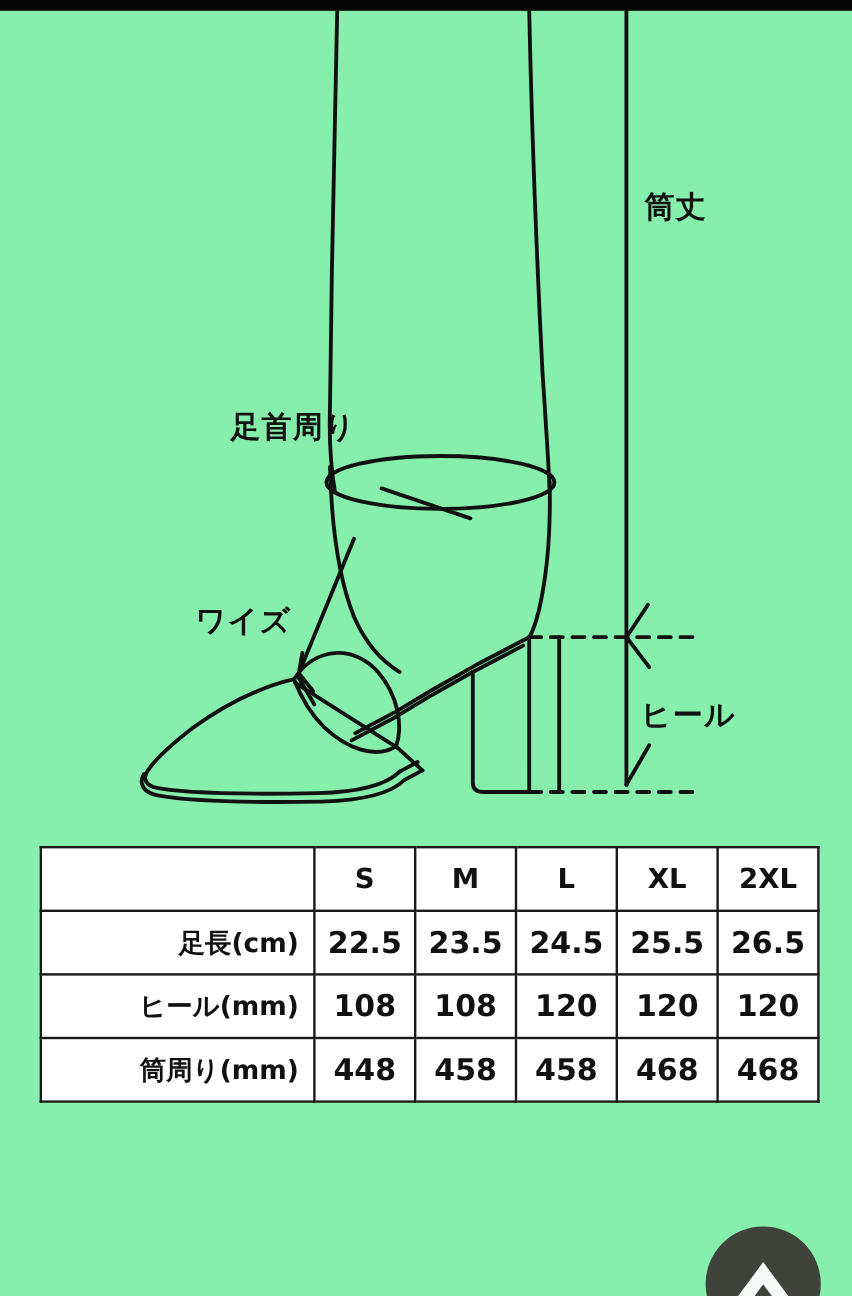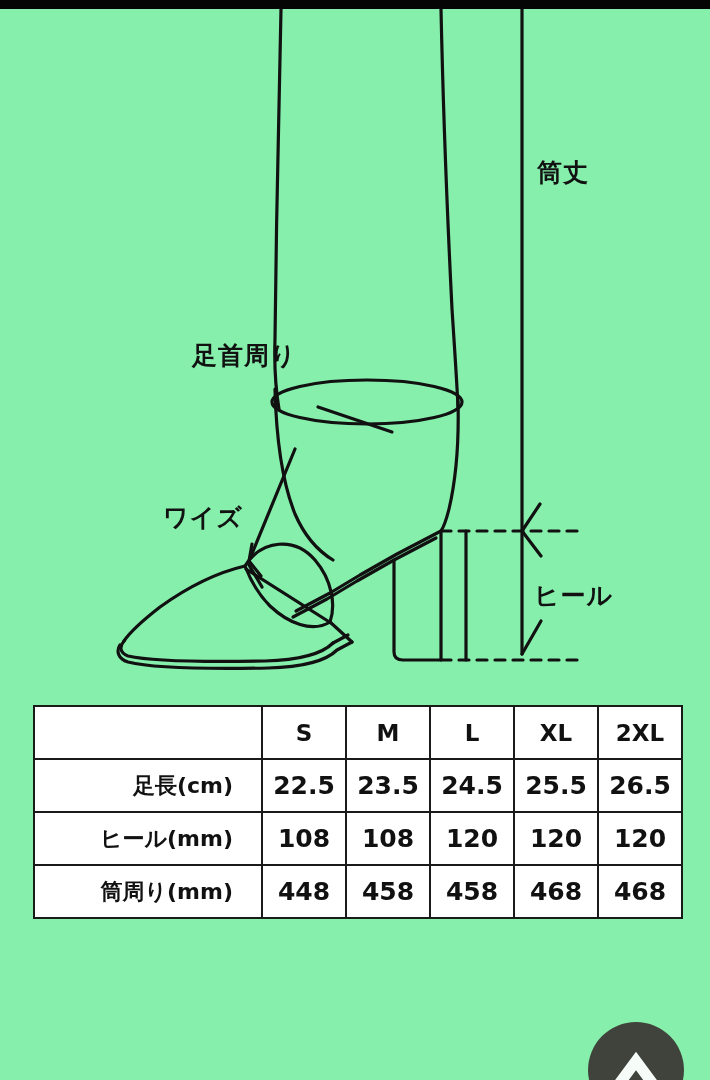--- a/index.html
+++ b/index.html
@@ -82,21 +82,21 @@
     font-size: 25px;
     color: #111111;
     padding: 0 2px;
     background: #ffffff;
   }
   table.size-table col.c-label { width: 228px; }
   table.size-table col.c-size  { width: 84px; }
   table.size-table th.row-head,
   table.size-table td.row-head {
     text-align: right;
-    padding-right: 28px;
+    padding-right: 12px;
     font-size: 22px;
     letter-spacing: 0px;
   }
   table.size-table th.col-head {
     font-size: 23px;
   }
   table.size-table th.corner { background:#ffffff; }
 
   
   .scroll-top {

